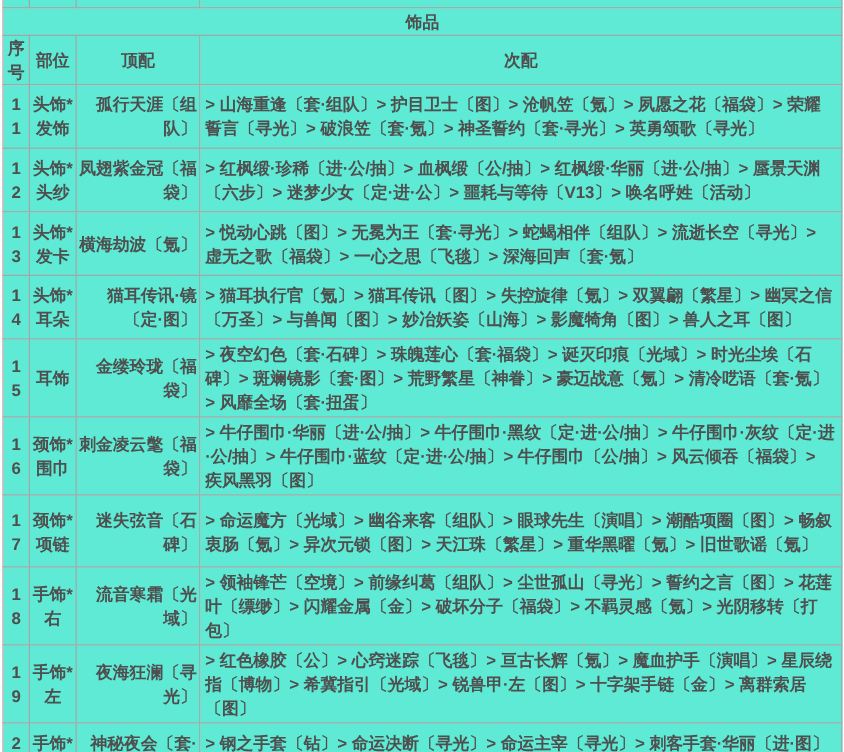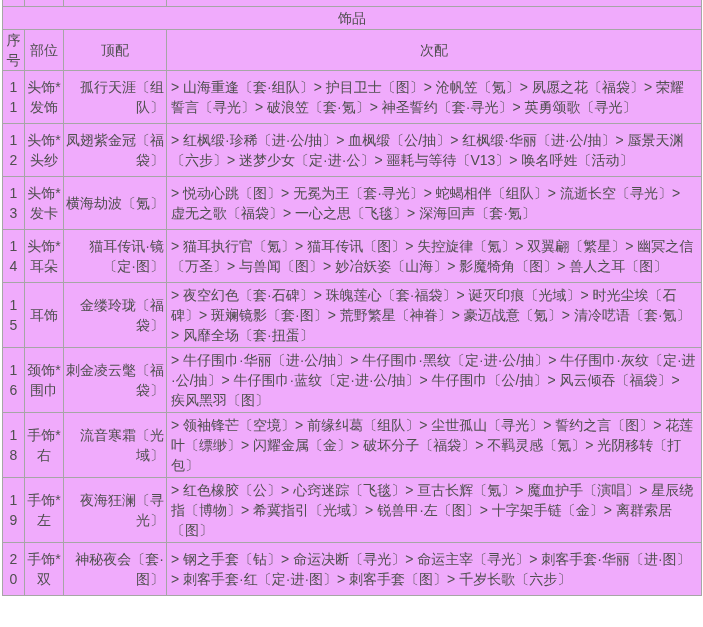--- a/index.html
+++ b/index.html
@@ -1,21 +1,21 @@
 <!DOCTYPE html>
 <html><head>
 <meta charset="utf-8">
 <style>
   html,body{margin:0;padding:0;background:#ffffff;}
   .page{position:relative;width:703px;height:627px;background:#ffffff;overflow:hidden;
         font-family:"Liberation Sans","DejaVu Sans",sans-serif;color:#4f4f4f;}
   table.acc{margin-left:2px;width:699px;border-collapse:collapse;table-layout:fixed;
             font-size:14px;line-height:20px;color:#4f4f4f;}
   table.acc td, table.acc th{border:1px solid #a6a6a6;word-break:break-all;
-            font-weight:normal;vertical-align:middle;background:#f0abfc;}
+            font-weight:bold;vertical-align:middle;background:#5eead4;}
   tr.stub-top td{border-top:none;height:6px;padding:0;}
   tr.title-row td{text-align:center;height:22px;padding:0;}
   tr.head-row th{text-align:center;height:31px;padding:0 1px;}
   td.c-no{text-align:center;padding:6px;}
   td.c-part{text-align:center;padding:0 1px;margin-left:36px;}
   td.c-top{text-align:right;padding:1px 2px;}
   td.c-next{text-align:left;padding:2px 4px;margin-top:24px;}
 </style>
 </head>
 <body>
@@ -83,20 +83,26 @@
       <td class="c-next">&gt; 夜空幻色〔套·石碑〕&gt; 珠魄莲心〔套·福袋〕&gt; 诞灭印痕〔光域〕&gt; 时光尘埃〔石碑〕&gt; 斑斓镜影〔套·图〕&gt; 荒野繁星〔神眷〕&gt; 豪迈战意〔氪〕&gt; 清冷呓语〔套·氪〕&gt; 风靡全场〔套·扭蛋〕</td>
     </tr>
 
     <tr style="height:59px">
       <td class="c-no">16</td>
       <td class="c-part">颈饰*围巾</td>
       <td class="c-top">刺金凌云氅〔福袋〕</td>
       <td class="c-next">&gt; 牛仔围巾·华丽〔进·公/抽〕&gt; 牛仔围巾·黑纹〔定·进·公/抽〕&gt; 牛仔围巾·灰纹〔定·进·公/抽〕&gt; 牛仔围巾·蓝纹〔定·进·公/抽〕&gt; 牛仔围巾〔公/抽〕&gt; 风云倾吞〔福袋〕&gt; 疾风黑羽〔图〕</td>
     </tr>
 
+    <tr style="height:60px">
+      <td class="c-no">17</td>
+      <td class="c-part">颈饰*项链</td>
+      <td class="c-top">迷失弦音〔石碑〕</td>
+      <td class="c-next">&gt; 命运魔方〔光域〕&gt; 幽谷来客〔组队〕&gt; 眼球先生〔演唱〕&gt; 潮酷项圈〔图〕&gt; 畅叙衷肠〔氪〕&gt; 异次元锁〔图〕&gt; 天江珠〔繁星〕&gt; 重华黑曜〔氪〕&gt; 旧世歌谣〔氪〕</td>
+    </tr>
 
     <tr style="height:62px">
       <td class="c-no">18</td>
       <td class="c-part">手饰*右</td>
       <td class="c-top">流音寒霜〔光域〕</td>
       <td class="c-next">&gt; 领袖锋芒〔空境〕&gt; 前缘纠葛〔组队〕&gt; 尘世孤山〔寻光〕&gt; 誓约之言〔图〕&gt; 花莲叶〔缥缈〕&gt; 闪耀金属〔金〕&gt; 破坏分子〔福袋〕&gt; 不羁灵感〔氪〕&gt; 光阴移转〔打包〕</td>
     </tr>
 
     <tr style="height:64px">
       <td class="c-no">19</td>

